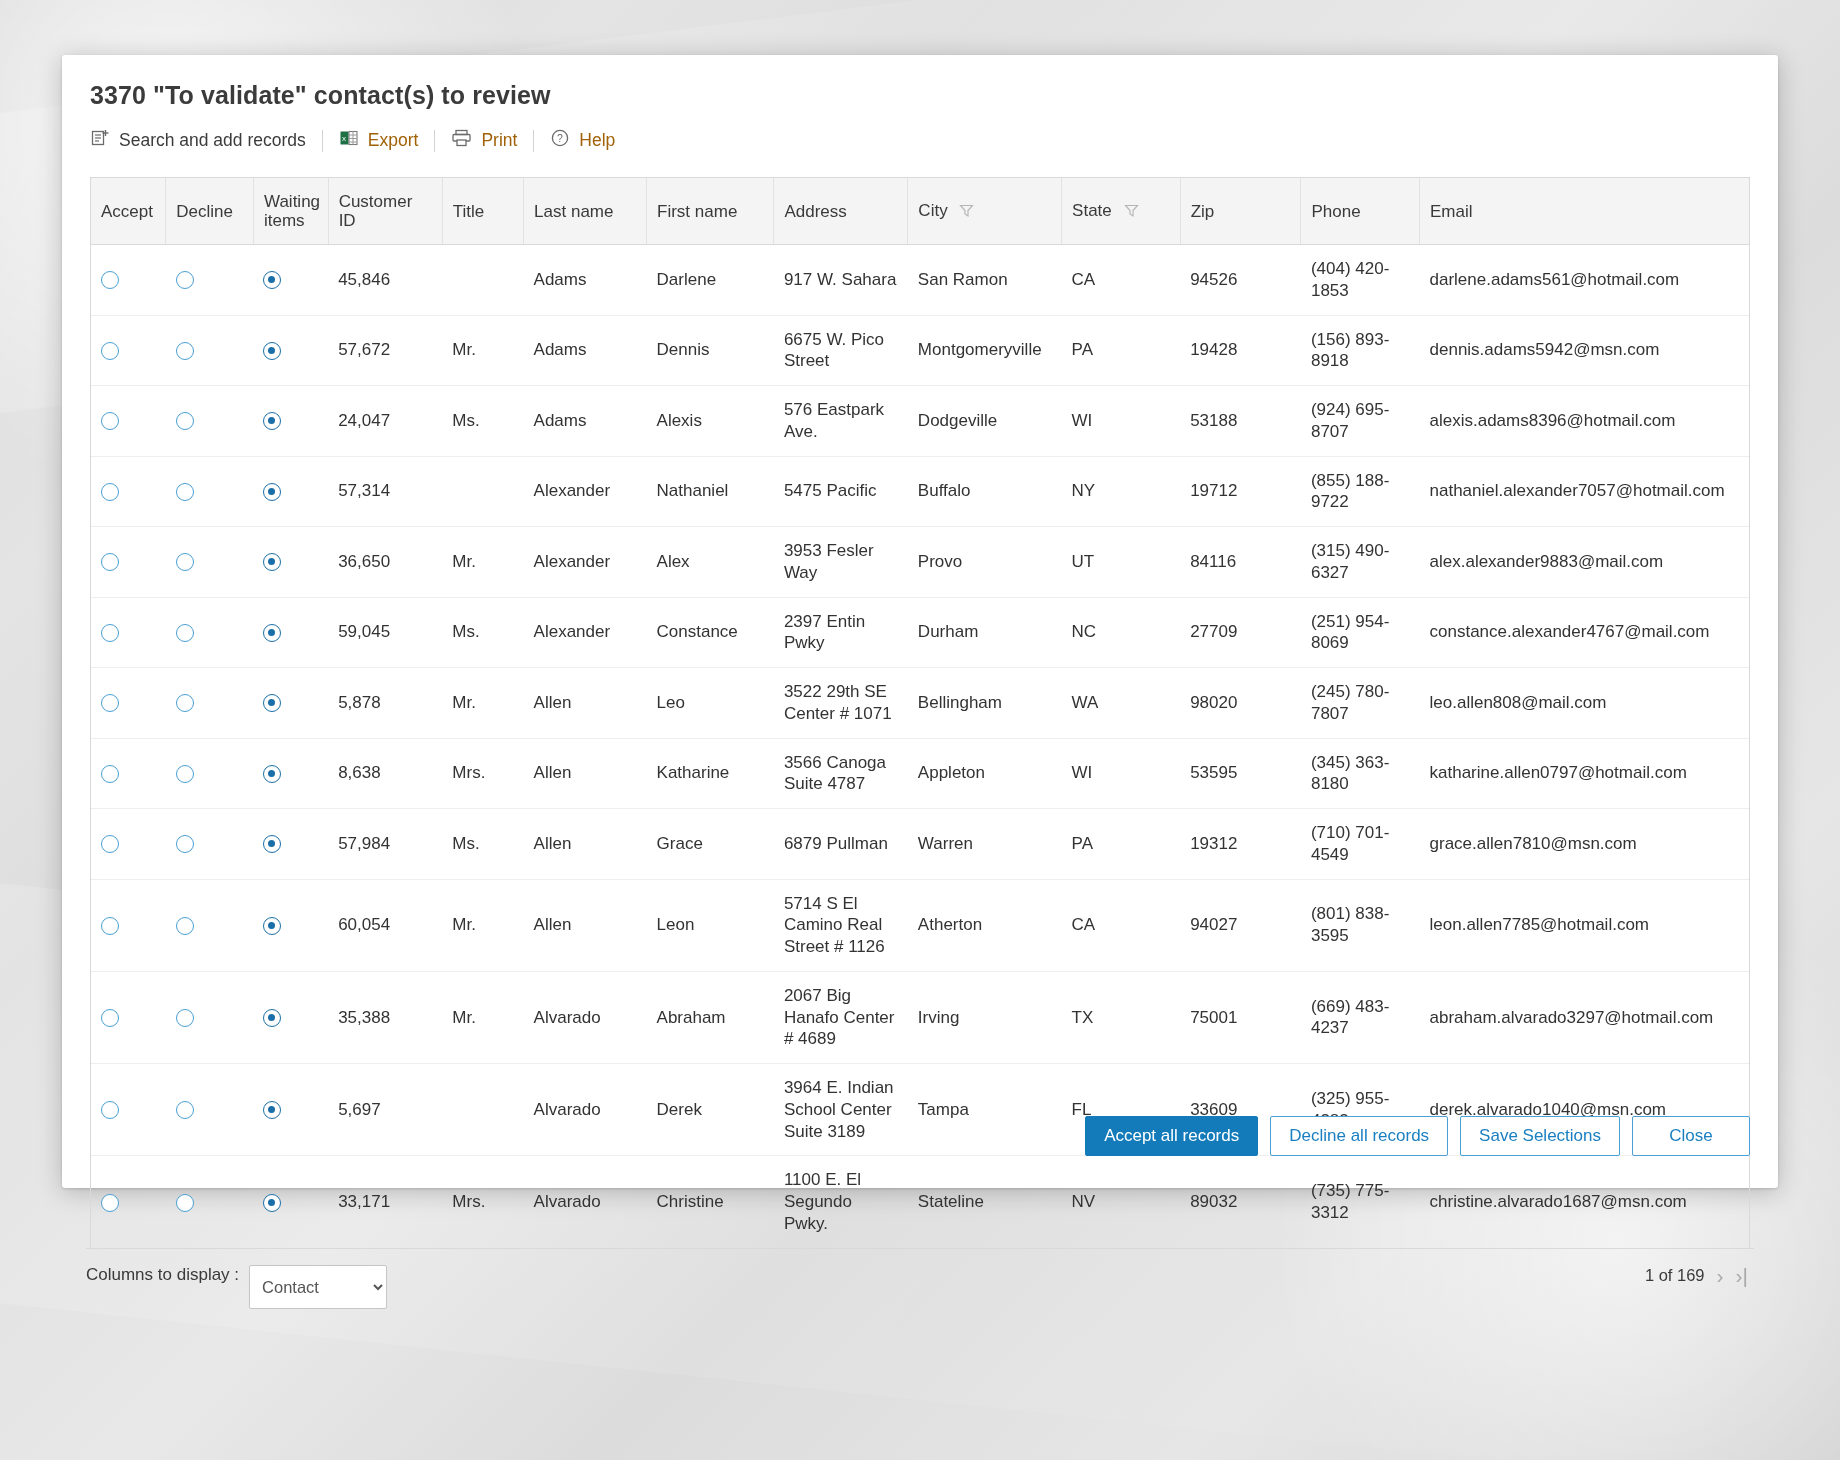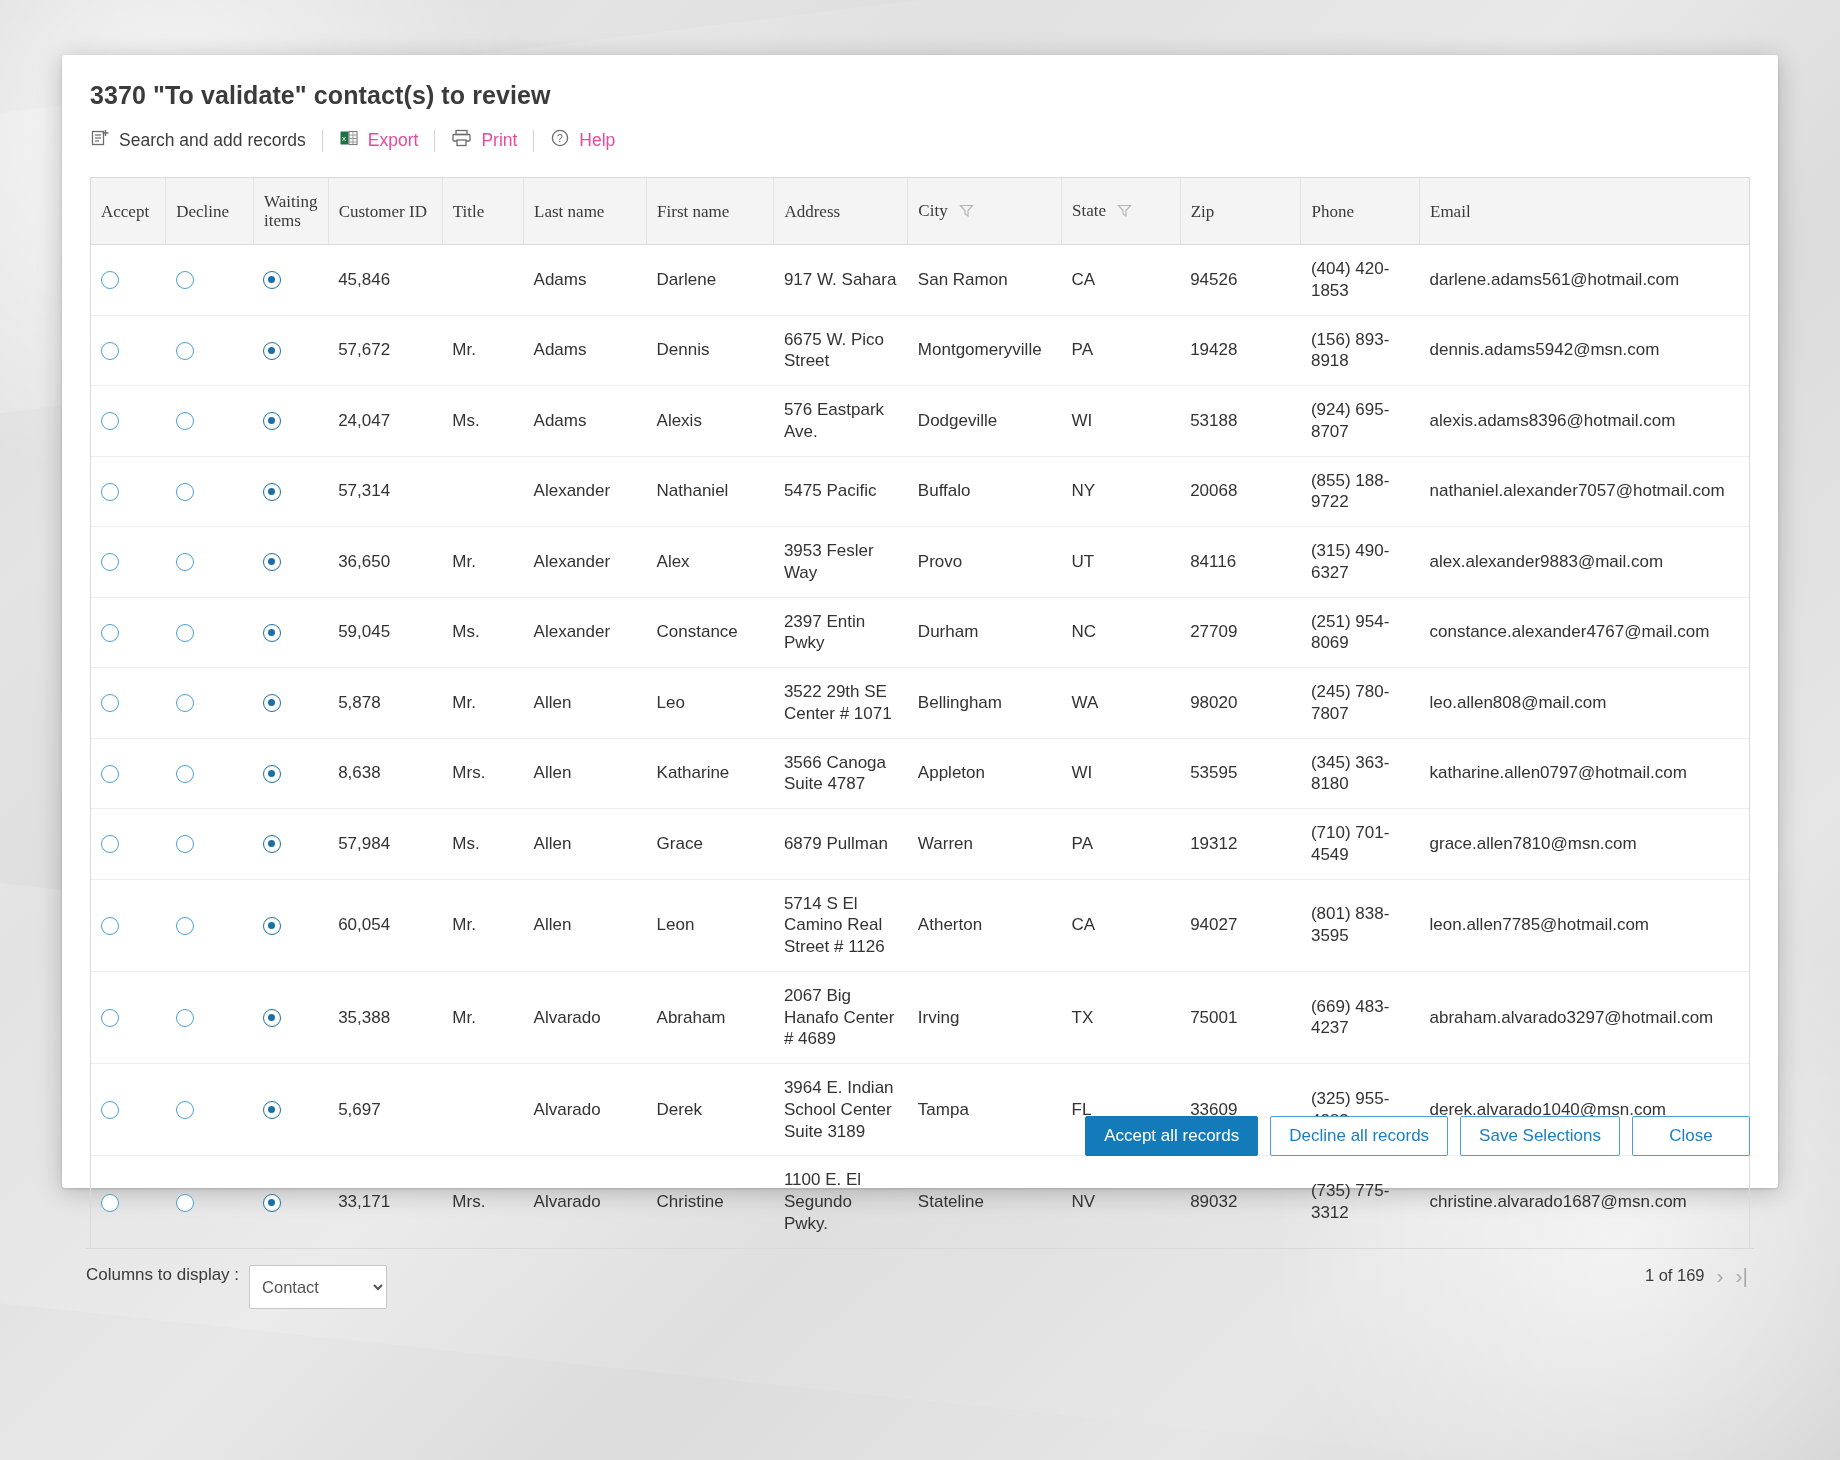--- a/index.html
+++ b/index.html
@@ -53,21 +53,21 @@
     display: flex; align-items: center; gap: 9px;
     padding: 2px 16px 2px 0;
     white-space: nowrap;
     text-align: center;
   }
   .tb-item:first-child { padding-left: 0; }
   .tb-sep {
     width: 1px; height: 22px; background: #d2d2d2; margin: 0 16px 0 0;
   }
   .tb-label-dark { color: #3c3c3c; }
-  .tb-label-link { color: #ec4899; }
+  .tb-label-link { color: #a16207; }
   .ic { display: inline-block; flex: 0 0 auto; }
 
   .grid-wrap {
     margin: 22px 28px 0 28px;
     border: 1px solid #d9d9d9;
     border-bottom: none;
   }
   table.grid {
     width: 100%;
     border-collapse: collapse;
@@ -79,21 +79,20 @@
     background: #f4f4f4;
     border-right: 1px solid #e2e2e2;
     border-bottom: 1px solid #d9d9d9;
     text-align: left;
     font-weight: normal;
     color: #3a3a3a;
     padding: 14px 10px;
     vertical-align: middle;
     height: 64px;
     line-height: 1.12;
-    font-family: Liberation Serif, serif;
   }
   table.grid thead th:last-child { border-right: none; }
   table.grid tbody td {
     border-bottom: 1px solid #eeeeee;
     padding: 13px 10px;
     vertical-align: middle;
     line-height: 1.28;
     color: #333;
   }
   table.grid tbody tr:last-child td { border-bottom: none; }
@@ -336,21 +335,21 @@
             <td class="radio-cell"><span class="radio"></span></td>
             <td class="radio-cell"><span class="radio"></span></td>
             <td class="radio-cell"><span class="radio on"></span></td>
             <td>57,314</td>
             <td></td>
             <td>Alexander</td>
             <td>Nathaniel</td>
             <td>5475 Pacific</td>
             <td>Buffalo</td>
             <td>NY</td>
-            <td>20068</td>
+            <td>19712</td>
             <td>(855) 188-9722</td>
             <td>nathaniel.alexander7057@hotmail.com</td>
           </tr>
           <tr>
             <td class="radio-cell"><span class="radio"></span></td>
             <td class="radio-cell"><span class="radio"></span></td>
             <td class="radio-cell"><span class="radio on"></span></td>
             <td>36,650</td>
             <td>Mr.</td>
             <td>Alexander</td>

